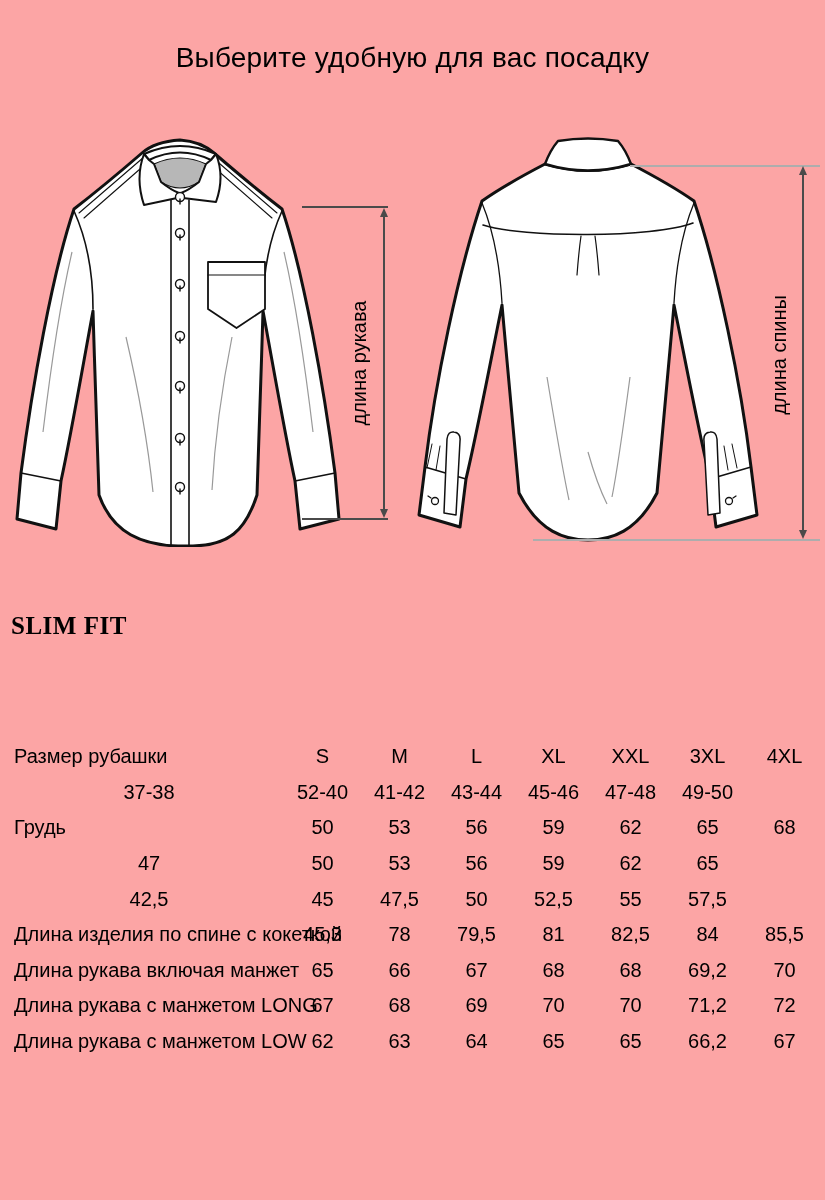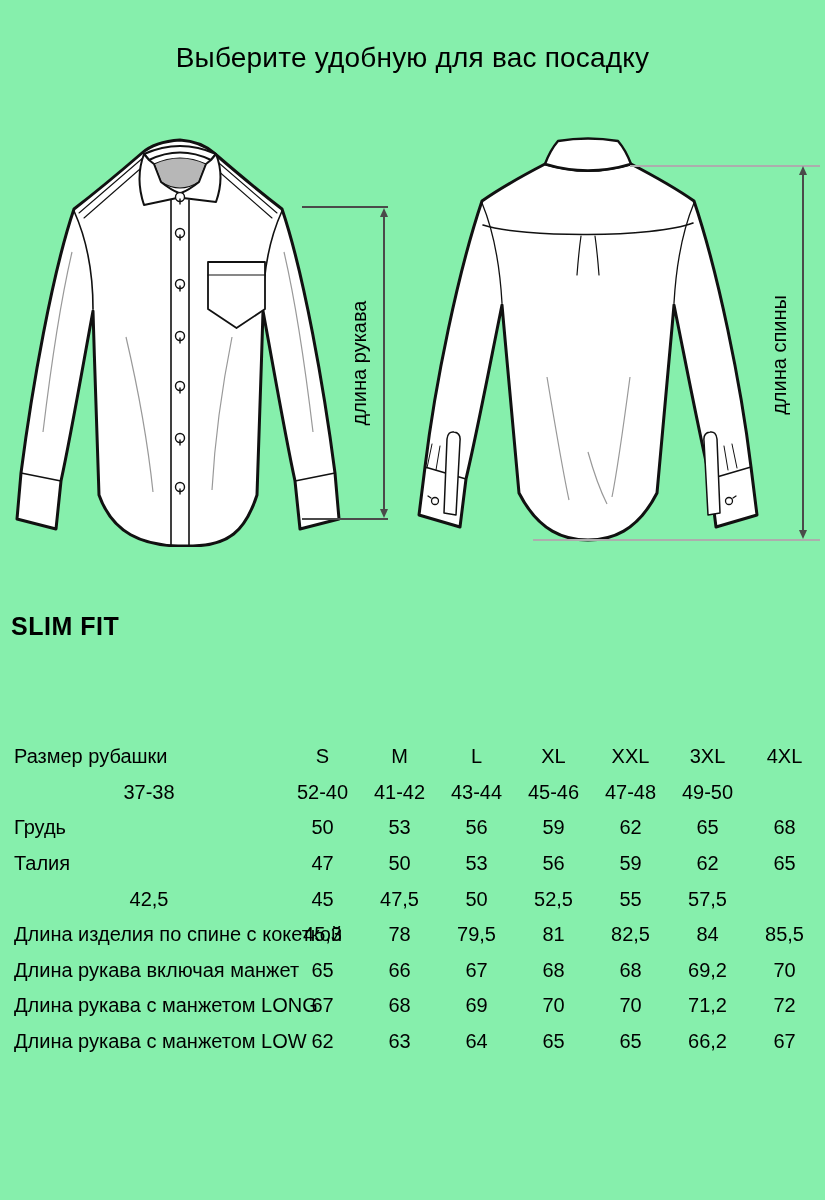--- a/index.html
+++ b/index.html
@@ -1,31 +1,31 @@
 <!DOCTYPE html>
 <html><head>
 <meta charset="utf-8">
 <style>
   html,body{margin:0;padding:0;background:#fff;}
-  .page{position:relative;width:825px;height:1200px;background:#86efac;overflow:hidden;
+  .page{position:relative;width:825px;height:1200px;background:#fca5a5;overflow:hidden;
         font-family:"Liberation Sans",sans-serif;color:#000;}
   .title{position:absolute;top:42px;left:0;width:825px;margin:0;text-align:center;
          font-size:28px;font-weight:400;letter-spacing:0.2px;}
   .fig{position:absolute;left:0;top:0;width:825px;height:570px;}
   .fig svg{position:absolute;}
   
   .dimline{position:absolute;background:#4a4a4a;}
   .extline{position:absolute;background:#adadad;}
   .arrow{position:absolute;width:0;height:0;border-left:4px solid transparent;border-right:4px solid transparent;}
   .arrow.up{border-bottom:9px solid #4a4a4a;}
   .arrow.down{border-top:9px solid #4a4a4a;}
   .dim-label{position:absolute;font-size:20px;color:#000;white-space:nowrap;
              transform:translate(-50%,-50%) rotate(-90deg);}
   
-  .fit-heading{position:absolute;left:11px;top:612px;margin:0;font-size:25px;font-weight:800;letter-spacing:0.5px;}
+  .fit-heading{position:absolute;left:11px;top:612px;margin:0;font-size:25px;font-weight:800;letter-spacing:0.5px;font-family:Liberation Serif, serif;}
   .subtitle{position:absolute;left:11px;top:652px;margin:0;font-size:22px;font-weight:400;}
   
   .size-table{position:absolute;left:14px;top:739px;width:809px;}
   .trow{display:grid;grid-template-columns:270px repeat(7,77px);height:35.6px;align-items:center;}
   .tlabel{font-size:20px;text-align:left;white-space:nowrap;}
   .tcell{font-size:20px;text-align:center;white-space:nowrap;}
 </style>
 </head>
 <body>
 
@@ -170,21 +170,20 @@
         <div class="tlabel">Грудь</div>
         <div class="tcell">50</div>
         <div class="tcell">53</div>
         <div class="tcell">56</div>
         <div class="tcell">59</div>
         <div class="tcell">62</div>
         <div class="tcell">65</div>
         <div class="tcell">68</div>
       </div>
       <div class="trow">
-        <div class="tlabel">Талия</div>
         <div class="tcell">47</div>
         <div class="tcell">50</div>
         <div class="tcell">53</div>
         <div class="tcell">56</div>
         <div class="tcell">59</div>
         <div class="tcell">62</div>
         <div class="tcell">65</div>
       </div>
       <div class="trow">
         <div class="tcell">42,5</div>

